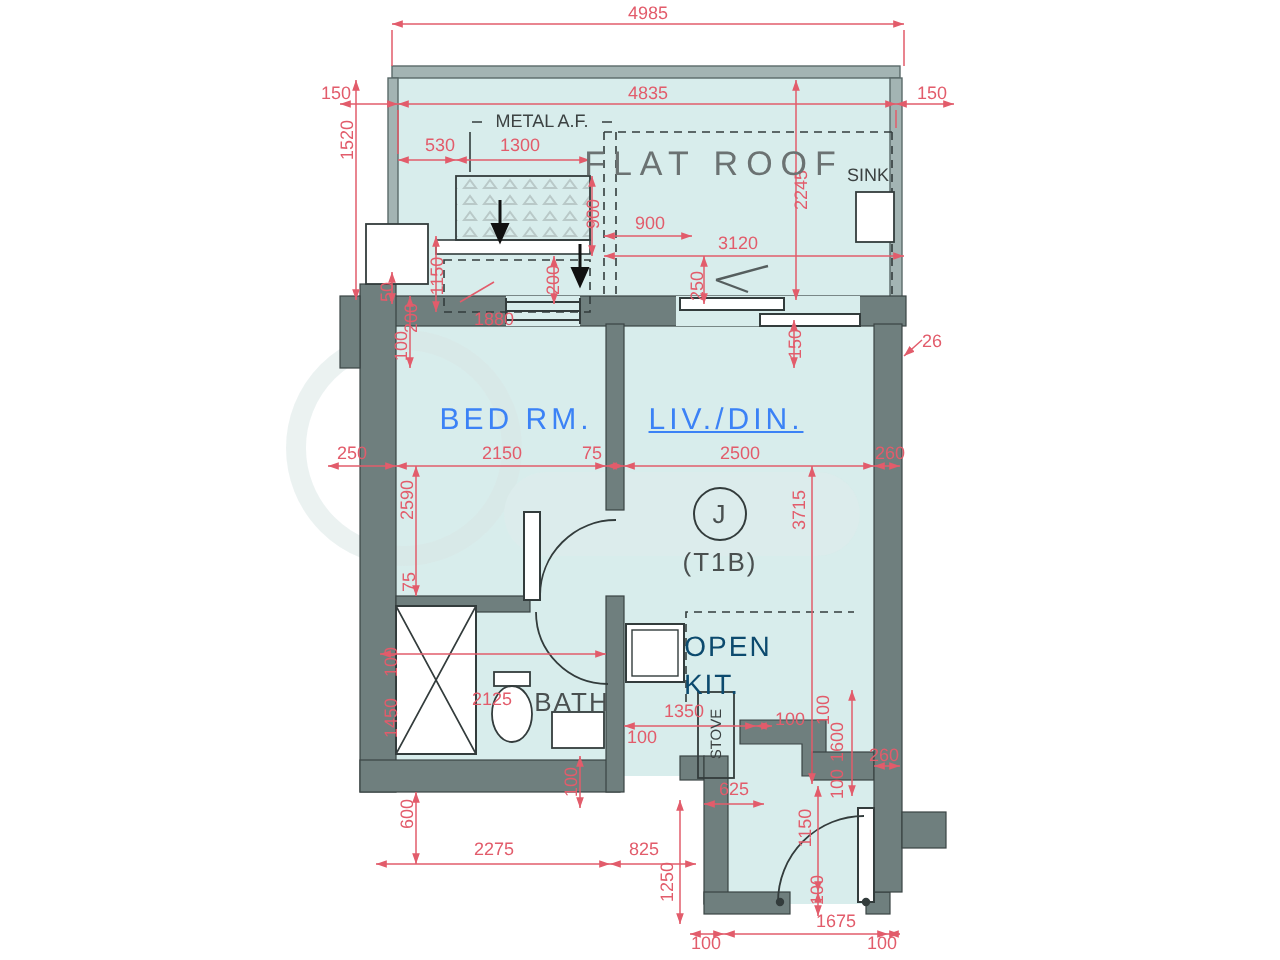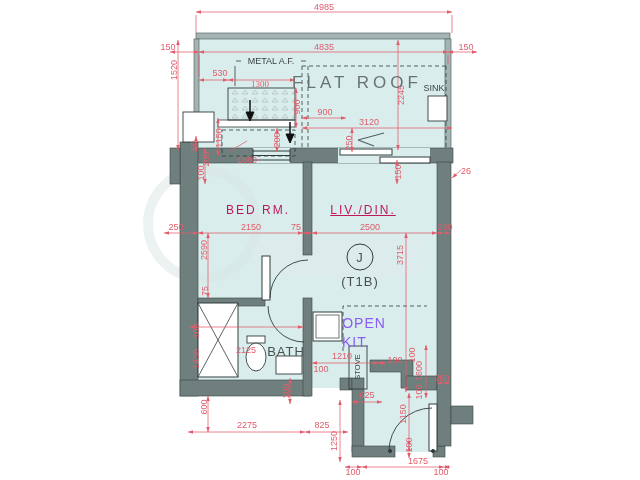--- a/index.html
+++ b/index.html
@@ -3,22 +3,22 @@
 <meta charset="utf-8">
 <style>
   html,body{margin:0;padding:0;background:#ffffff;}
   #canvas{position:relative;width:640px;height:480px;background:#ffffff;overflow:hidden;
           font-family:"Liberation Sans",sans-serif;}
   svg{position:absolute;left:0;top:0;}
   .lbl{position:absolute;white-space:nowrap;line-height:1;transform:translate(-50%,-50%);}
   .lbl.rot{transform:translate(-50%,-50%) rotate(-90deg);}
   .d  {font-size:9px;color:#e25c6b;}
   .r17{font-size:17px;letter-spacing:4px;color:#6b7272;}
-  .r16{font-size:12px;letter-spacing:2px;color:#be185d;}
-  .r15{font-size:14px;letter-spacing:1px;color:#8b5cf6;}
+  .r16{font-size:15px;letter-spacing:2px;color:#3b82f6;}
+  .r15{font-size:14px;letter-spacing:1px;color:#0c4a6e;}
   .r13{font-size:13px;letter-spacing:1px;color:#4a5050;}
   .r9 {font-size:9px;color:#3c4242;}
   .r8 {font-size:7.5px;color:#3c4242;letter-spacing:0;}
 </style>
 </head>
 <body>
 
 <div id="canvas">
 
 <svg width="640" height="480" viewBox="0 0 640 480">
@@ -184,21 +184,21 @@
   </g>
 </svg>
 
 <div id="labels">
       <div class="lbl d" style="left: 324px; top: 7px;">4985</div>
       <div class="lbl d" style="left: 168px; top: 47px;">150</div>
       <div class="lbl d" style="left: 324px; top: 47px;">4835</div>
       <div class="lbl d" style="left: 466px; top: 47px;">150</div>
       <div class="lbl d rot" style="left: 174px; top: 70px;">1520</div>
       <div class="lbl d" style="left: 208px; top: 73px; padding-left: 24px;">530</div>
-      <div class="lbl d" style="left: 260px; top: 84px; font-family: Liberation Serif, serif;">1300</div>
+      <div class="lbl d" style="left: 260px; top: 73px;">1300</div>
       <div class="lbl d rot" style="left: 401px; top: 95px;">2245</div>
       <div class="lbl d rot" style="left: 297px; top: 107px;">900</div>
       <div class="lbl d" style="left: 325px; top: 112px;">900</div>
       <div class="lbl d" style="left: 369px; top: 122px;">3120</div>
       <div class="lbl d" style="left: 247px; top: 135px; margin-top: 25px;">1880</div>
       <div class="lbl d rot" style="left: 277px; top: 140px;">200</div>
       <div class="lbl d rot" style="left: 219px; top: 138px;">1150</div>
       <div class="lbl d rot" style="left: 194px; top: 146px;">50</div>
       <div class="lbl d rot" style="left: 206px; top: 159px;">200</div>
       <div class="lbl d rot" style="left: 201px; top: 173px;">100</div>
@@ -209,21 +209,21 @@
       <div class="lbl d" style="left: 251px; top: 227px;">2150</div>
       <div class="lbl d" style="left: 296px; top: 227px;">75</div>
       <div class="lbl d" style="left: 370px; top: 227px;">2500</div>
       <div class="lbl d" style="left: 445px; top: 227px;">260</div>
       <div class="lbl d rot" style="left: 204px; top: 250px;">2590</div>
       <div class="lbl d rot" style="left: 400px; top: 255px;">3715</div>
       <div class="lbl d rot" style="left: 205px; top: 291px;">75</div>
       <div class="lbl d" style="left: 246px; top: 320px; margin-top: 30px;">2125</div>
       <div class="lbl d rot" style="left: 196px; top: 331px;">100</div>
       <div class="lbl d rot" style="left: 196px; top: 359px;">1450</div>
-      <div class="lbl d" style="left: 342px; top: 356px;">1210</div>
+      <div class="lbl d" style="left: 342px; top: 356px;">1350</div>
       <div class="lbl d" style="left: 395px; top: 360px;">100</div>
       <div class="lbl d" style="left: 321px; top: 369px;">100</div>
       <div class="lbl d rot" style="left: 286px; top: 391px;">100</div>
       <div class="lbl d rot" style="left: 412px; top: 355px;">100</div>
       <div class="lbl d rot" style="left: 419px; top: 371px;">1600</div>
       <div class="lbl d rot" style="left: 419px; top: 392px;">100</div>
       <div class="lbl d" style="left: 442px; top: 378px;">260</div>
       <div class="lbl d rot" style="left: 204px; top: 407px;">600</div>
       <div class="lbl d rot" style="left: 334px; top: 441px;">1250</div>
       <div class="lbl d" style="left: 247px; top: 425px;">2275</div>

